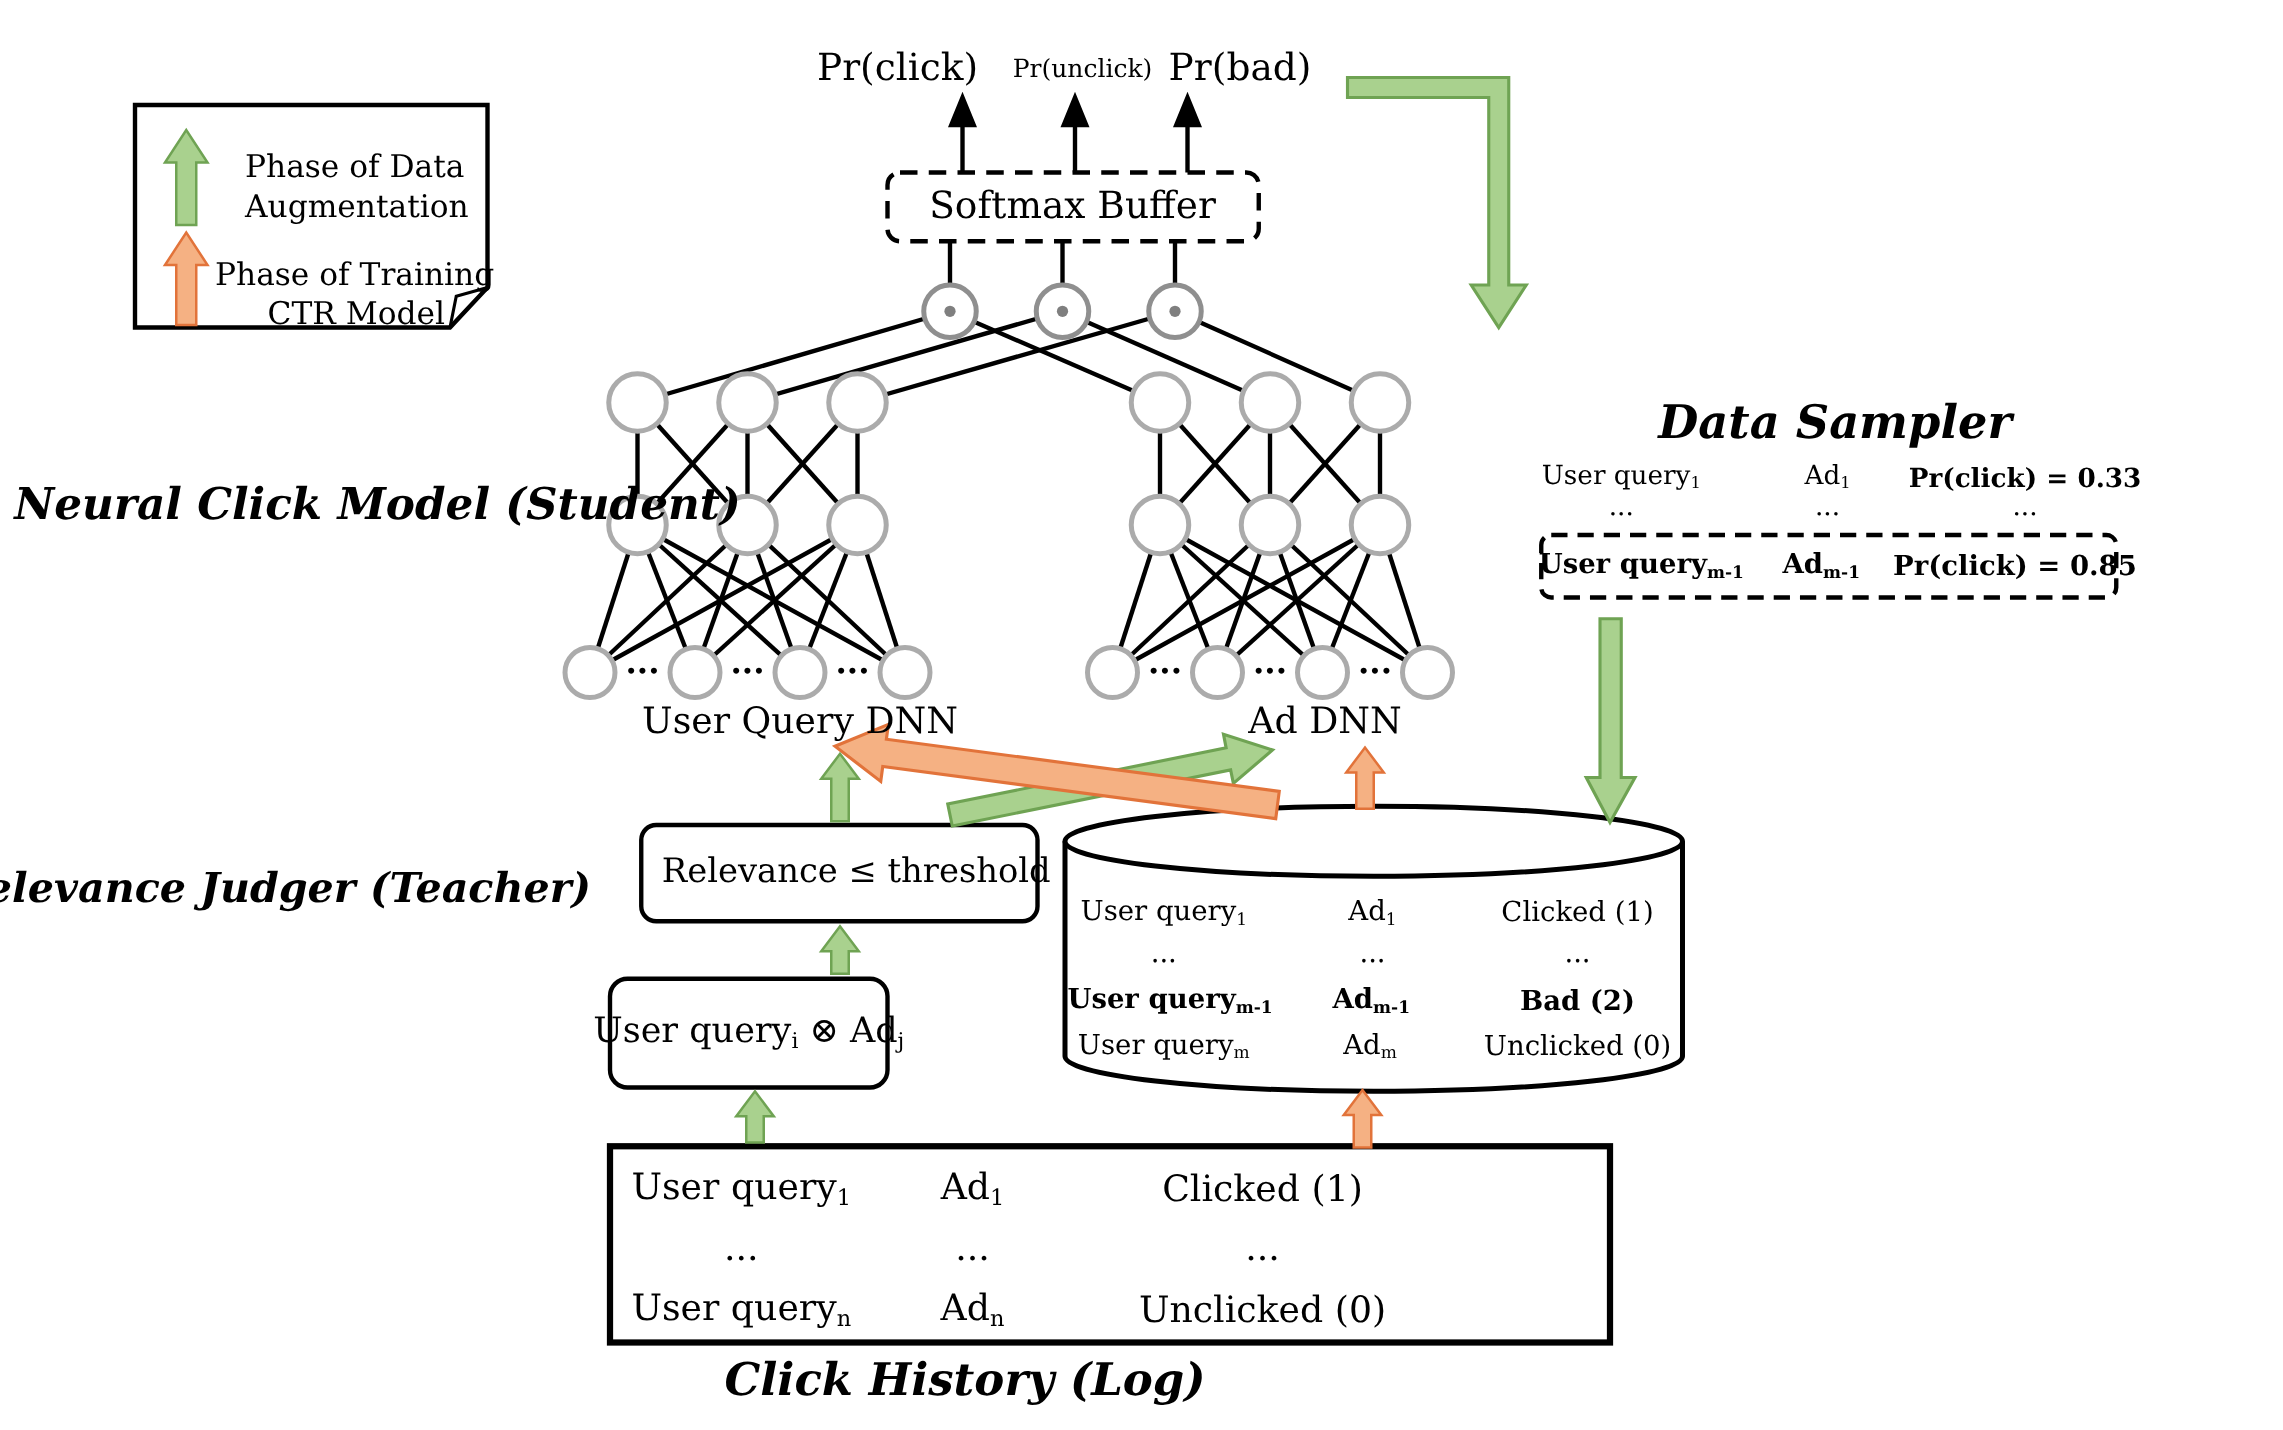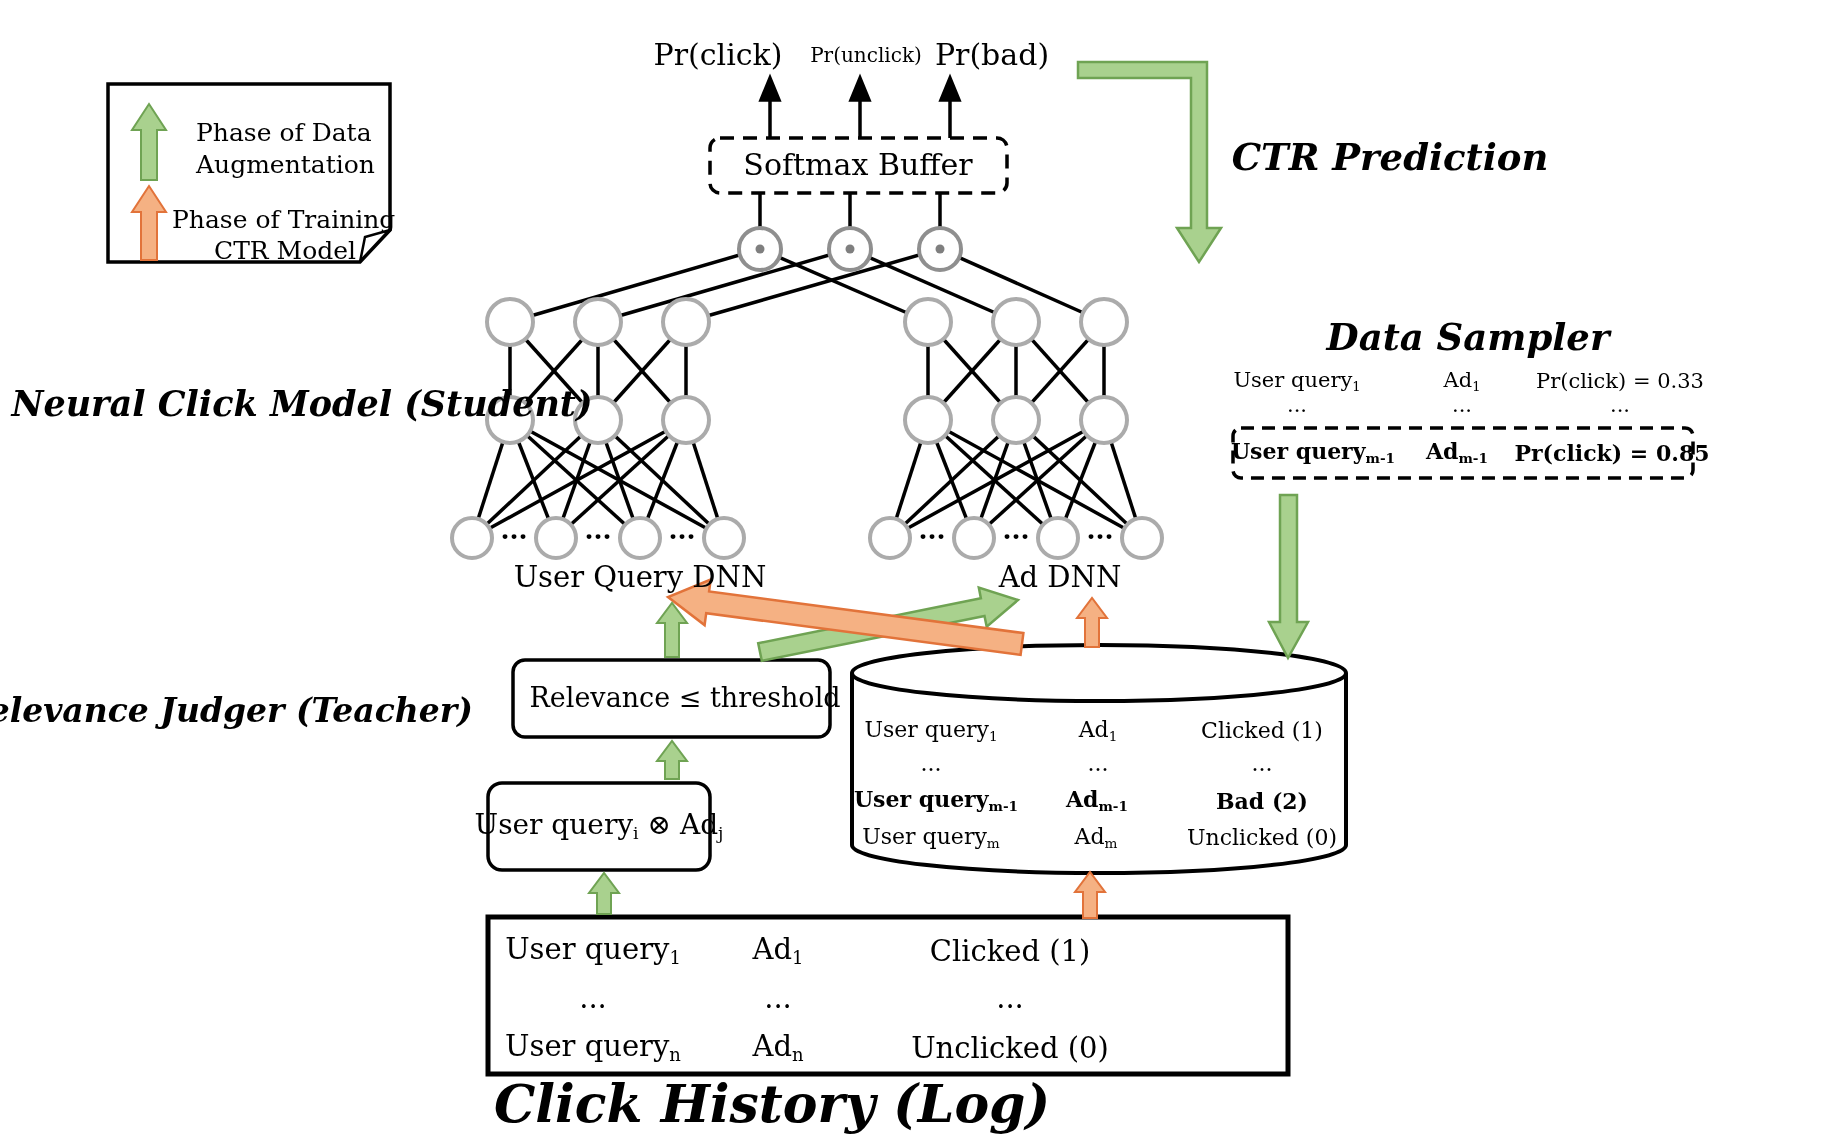--- a/index.html
+++ b/index.html
@@ -151,41 +151,40 @@
   <div class="t" style="left:718px;top:55px;font-size:30px;">Pr(click)</div>
   <div class="t" style="left:866px;top:55px;font-size:20px;">Pr(unclick)</div>
   <div class="t" style="left:992px;top:55px;font-size:30px;">Pr(bad)</div>
   <div class="t" style="left:858px;top:165px;font-size:30px;">Softmax Buffer</div>
 
   <div class="tl" style="left:196px;top:133px;font-size:25px;">Phase of Data</div>
   <div class="tl" style="left:196px;top:165px;font-size:25px;">Augmentation</div>
   <div class="tl" style="left:172px;top:220px;font-size:25px;">Phase of Training</div>
   <div class="tl" style="left:214px;top:251px;font-size:25px;">CTR Model</div>
 
-  <div class="t cur" style="left:1390px;top:158px;font-size:37px;">CTR Prediction</div>
   <div class="t cur" style="left:1468px;top:338px;font-size:37px;">Data Sampler</div>
   <div class="t cur" style="left:302px;top:404px;font-size:35px;">Neural Click Model (Student)</div>
   <div class="t cur" style="left:217px;top:711px;font-size:33px;">Relevance Judger (Teacher)</div>
-  <div class="t cur" style="left:772px;top:1104px;font-size:52px;">Click History (Log)</div>
+  <div class="t cur" style="left:772px;top:1104px;font-size:36px;">Click History (Log)</div>
 
   <div class="t" style="left:640px;top:577px;font-size:29px;">User Query DNN</div>
   <div class="t" style="left:1060px;top:577px;font-size:29px;">Ad DNN</div>
   <div class="t b" style="left:514px;top:538px;font-size:26px;">···</div>
   <div class="t b" style="left:598px;top:538px;font-size:26px;">···</div>
   <div class="t b" style="left:682px;top:538px;font-size:26px;">···</div>
   <div class="t b" style="left:932px;top:538px;font-size:26px;">···</div>
   <div class="t b" style="left:1016px;top:538px;font-size:26px;">···</div>
   <div class="t b" style="left:1100px;top:538px;font-size:26px;">···</div>
 
   <div class="t" style="left:671px;top:698px;font-size:27px;padding-left:28px;">Relevance ≤ threshold</div>
   <div class="t" style="left:599px;top:826px;font-size:28px;"><span>User query</span><span class="sub">i</span><span> ⊗ Ad</span><span class="sub">j</span></div>
 
   <div class="t" style="left:1297px;top:382px;font-size:21px;"><span>User query</span><span class="sub">1</span></div>
   <div class="t" style="left:1462px;top:382px;font-size:21px;"><span>Ad</span><span class="sub">1</span></div>
-  <div class="t" style="left:1620px;top:382px;font-size:21px;">Pr(click) = 0.33</div>
+  <div class="t" style="left:1620px;top:382px;font-size:21px;font-weight:bold;">Pr(click) = 0.33</div>
   <div class="t" style="left:1297px;top:406px;font-size:21px;">...</div>
   <div class="t" style="left:1462px;top:406px;font-size:21px;">...</div>
   <div class="t" style="left:1620px;top:406px;font-size:21px;">...</div>
   <div class="t b" style="left:1313px;top:453px;font-size:22px;"><span>User query</span><span class="sub">m-1</span></div>
   <div class="t b" style="left:1457px;top:453px;font-size:22px;"><span>Ad</span><span class="sub">m-1</span></div>
   <div class="t b" style="left:1612px;top:453px;font-size:22px;">Pr(click) = 0.85</div>
 
   <div class="t" style="left:931px;top:731px;font-size:22px;"><span>User query</span><span class="sub">1</span></div>
   <div class="t" style="left:1098px;top:731px;font-size:22px;"><span>Ad</span><span class="sub">1</span></div>
   <div class="t" style="left:1262px;top:731px;font-size:22px;">Clicked (1)</div>

